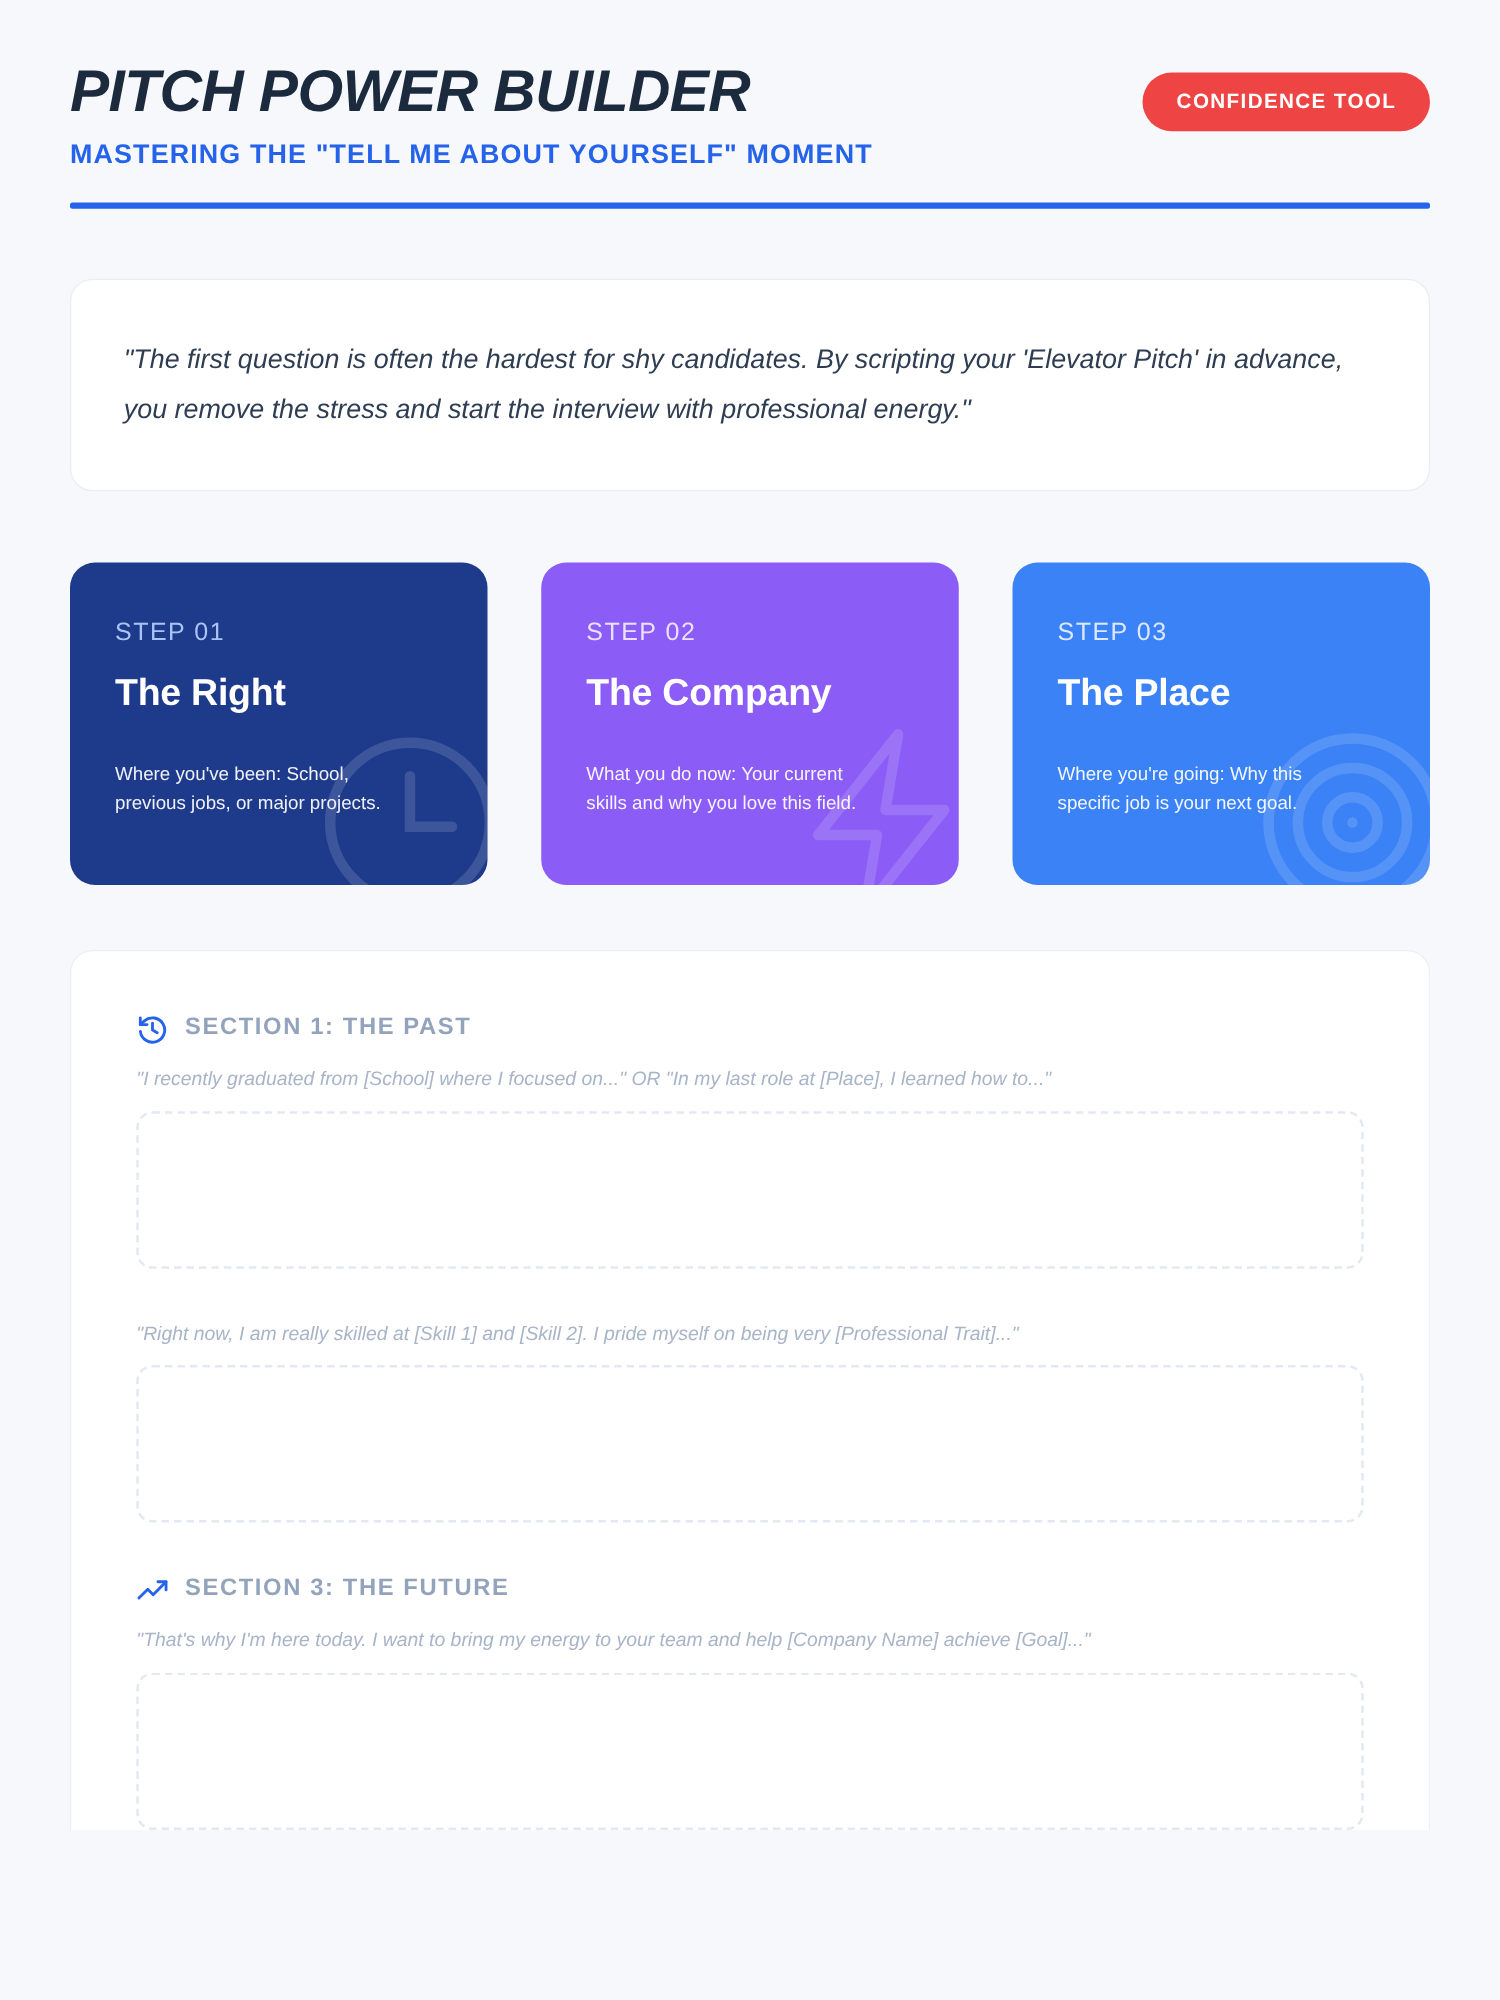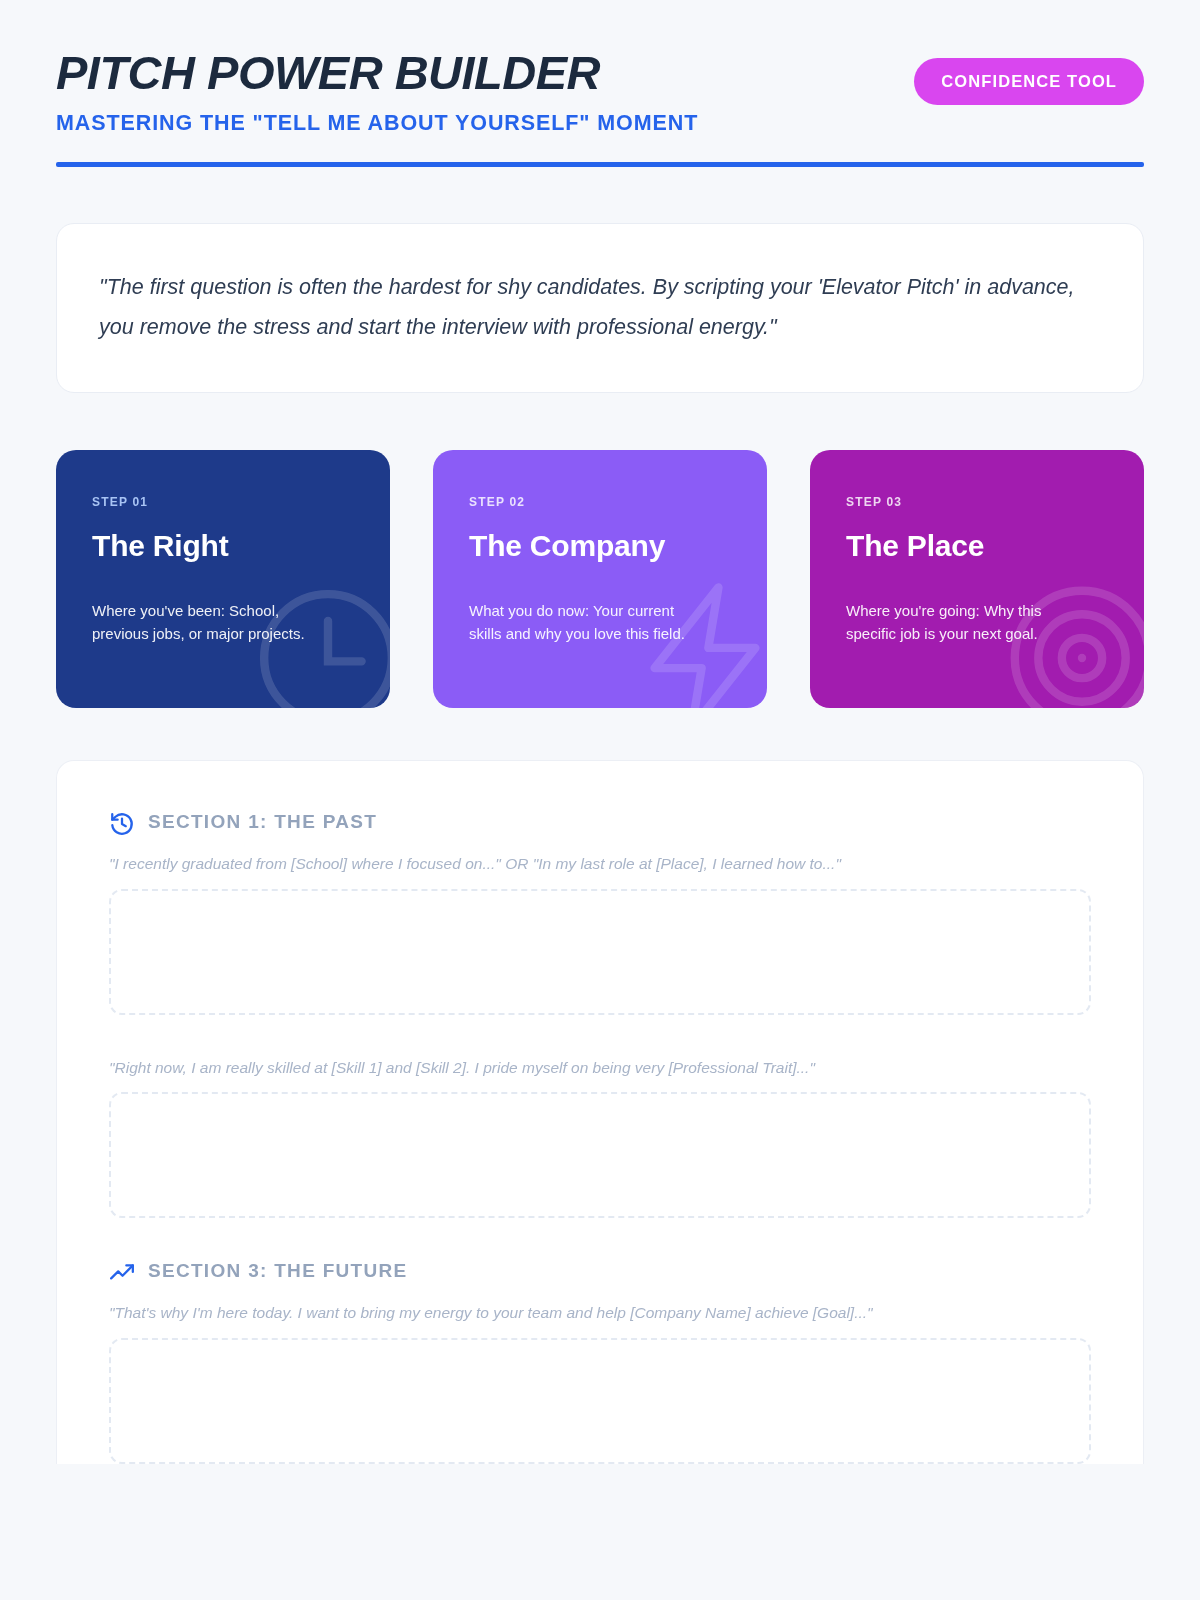--- a/index.html
+++ b/index.html
@@ -45,21 +45,21 @@
   .subtitle {
     margin-top: 14px;
     font-size: 21.5px;
     font-weight: 700;
     letter-spacing: 0.9px;
     color: #2563eb;
     white-space: nowrap;
   }
   .badge {
     display: inline-block;
-    background: #d946ef;
+    background: #ef4444;
     color: #ffffff;
     font-size: 16.5px;
     font-weight: 700;
     letter-spacing: 1.1px;
     padding: 14px 27px;
     border-radius: 999px;
     margin-top: 12px;
     white-space: nowrap;
   }
   .divider {
@@ -100,24 +100,24 @@
     position: relative;
     border-radius: 20px;
     height: 258px;
     padding: 45px 36px 0 36px;
     box-sizing: border-box;
     overflow: hidden;
     color: #ffffff;
   }
   .step-card.c1 { background: #1e3a8a; }
   .step-card.c2 { background: #8b5cf6; }
-  .step-card.c3 { background: #a21caf; }
+  .step-card.c3 { background: #3b82f6; }
   .step-label {
-    font-size: 12px;
-    font-weight: 700;
+    font-size: 20px;
+    font-weight: 400;
     letter-spacing: 1.2px;
     color: rgba(255,255,255,0.82);
     position: relative;
     z-index: 2;
   }
   .step-card.c1 .step-label { color: #a9c4f4; }
   .step-title {
     margin-top: 20px;
     font-size: 30px;
     font-weight: 700;

